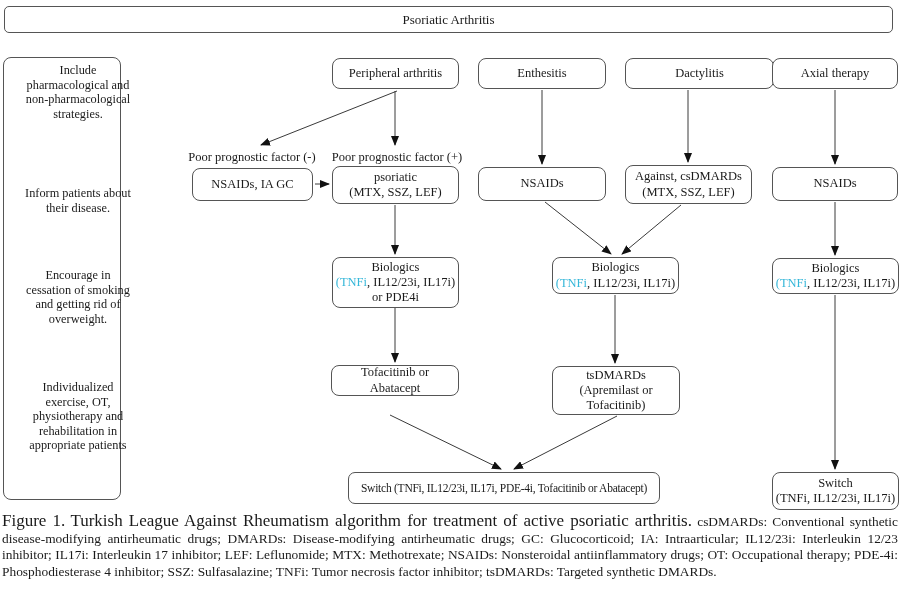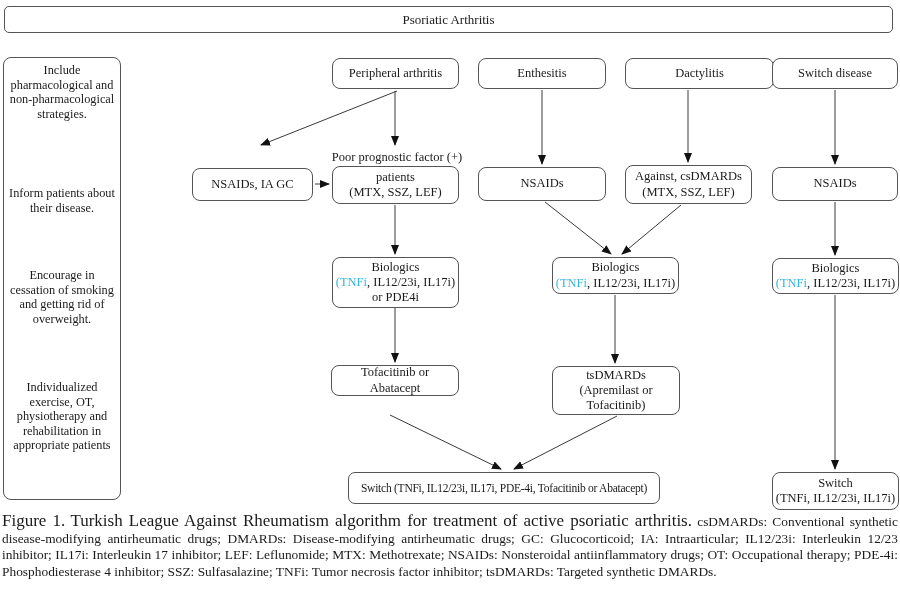--- a/index.html
+++ b/index.html
@@ -10,21 +10,21 @@
   }
   svg.arrows{position:absolute;left:0;top:0;z-index:1;}
   .box{
     position:absolute;z-index:2;box-sizing:border-box;
     background:#ffffff;border:1px solid #555;border-radius:8px;
     display:flex;flex-direction:column;align-items:center;justify-content:center;
     text-align:center;font-size:12.5px;line-height:1.22;padding:2px 15px;
   }
   .banner{border-radius:5px;font-size:13px;}
   .sidebar{justify-content:flex-start;padding:0;}
-  .note{position:absolute;left:0;width:100%;box-sizing:border-box;padding:0 4px;
+  .note{position:absolute;left:16px;width:100%;box-sizing:border-box;padding:0 4px;
     text-align:center;font-size:12.3px;line-height:1.18;}
   .flow-label{
     position:absolute;z-index:2;text-align:center;font-size:12.5px;
     white-space:nowrap;background:transparent;
   }
   .tnfi{color:var(--tnfi,#35b7d9);}
   .nowrap{white-space:nowrap;}
   .switch-main{font-size:11.5px;letter-spacing:-0.25px;white-space:nowrap;border-radius:7px;}
   .caption{
     position:absolute;left:2px;top:511px;width:896px;z-index:2;margin:0;
@@ -77,30 +77,31 @@
   <div class="box" style="left:332px;top:58px;width:127px;height:31px;">
     <span>Peripheral arthritis</span>
   </div>
   <div class="box" style="left:478px;top:58px;width:128px;height:31px;">
     <span>Enthesitis</span>
   </div>
   <div class="box" style="left:625px;top:58px;width:149px;height:31px;">
     <span>Dactylitis</span>
   </div>
   <div class="box" style="left:772px;top:58px;width:126px;height:31px;">
-    <span>Switch disease</span>
+    <span>Axial therapy</span>
   </div>
 
+  <div class="flow-label" style="left:172px;top:150px;width:160px;">Poor prognostic factor (-)</div>
   <div class="flow-label" style="left:317px;top:150px;width:160px;">Poor prognostic factor (+)</div>
 
   <div class="box" style="left:192px;top:168px;width:121px;height:33px;">
     <span>NSAIDs, IA GC</span>
   </div>
   <div class="box" style="left:332px;top:166px;width:127px;height:38px;">
-    <div>patients</div>
+    <div>psoriatic</div>
     <div class="nowrap">(MTX, SSZ, LEF)</div>
   </div>
   <div class="box" style="left:478px;top:167px;width:128px;height:34px;">
     <span>NSAIDs</span>
   </div>
   <div class="box" style="left:625px;top:165px;width:127px;height:39px;">
     <div class="nowrap">Against, csDMARDs</div>
     <div class="nowrap">(MTX, SSZ, LEF)</div>
   </div>
   <div class="box" style="left:772px;top:167px;width:126px;height:34px;">

